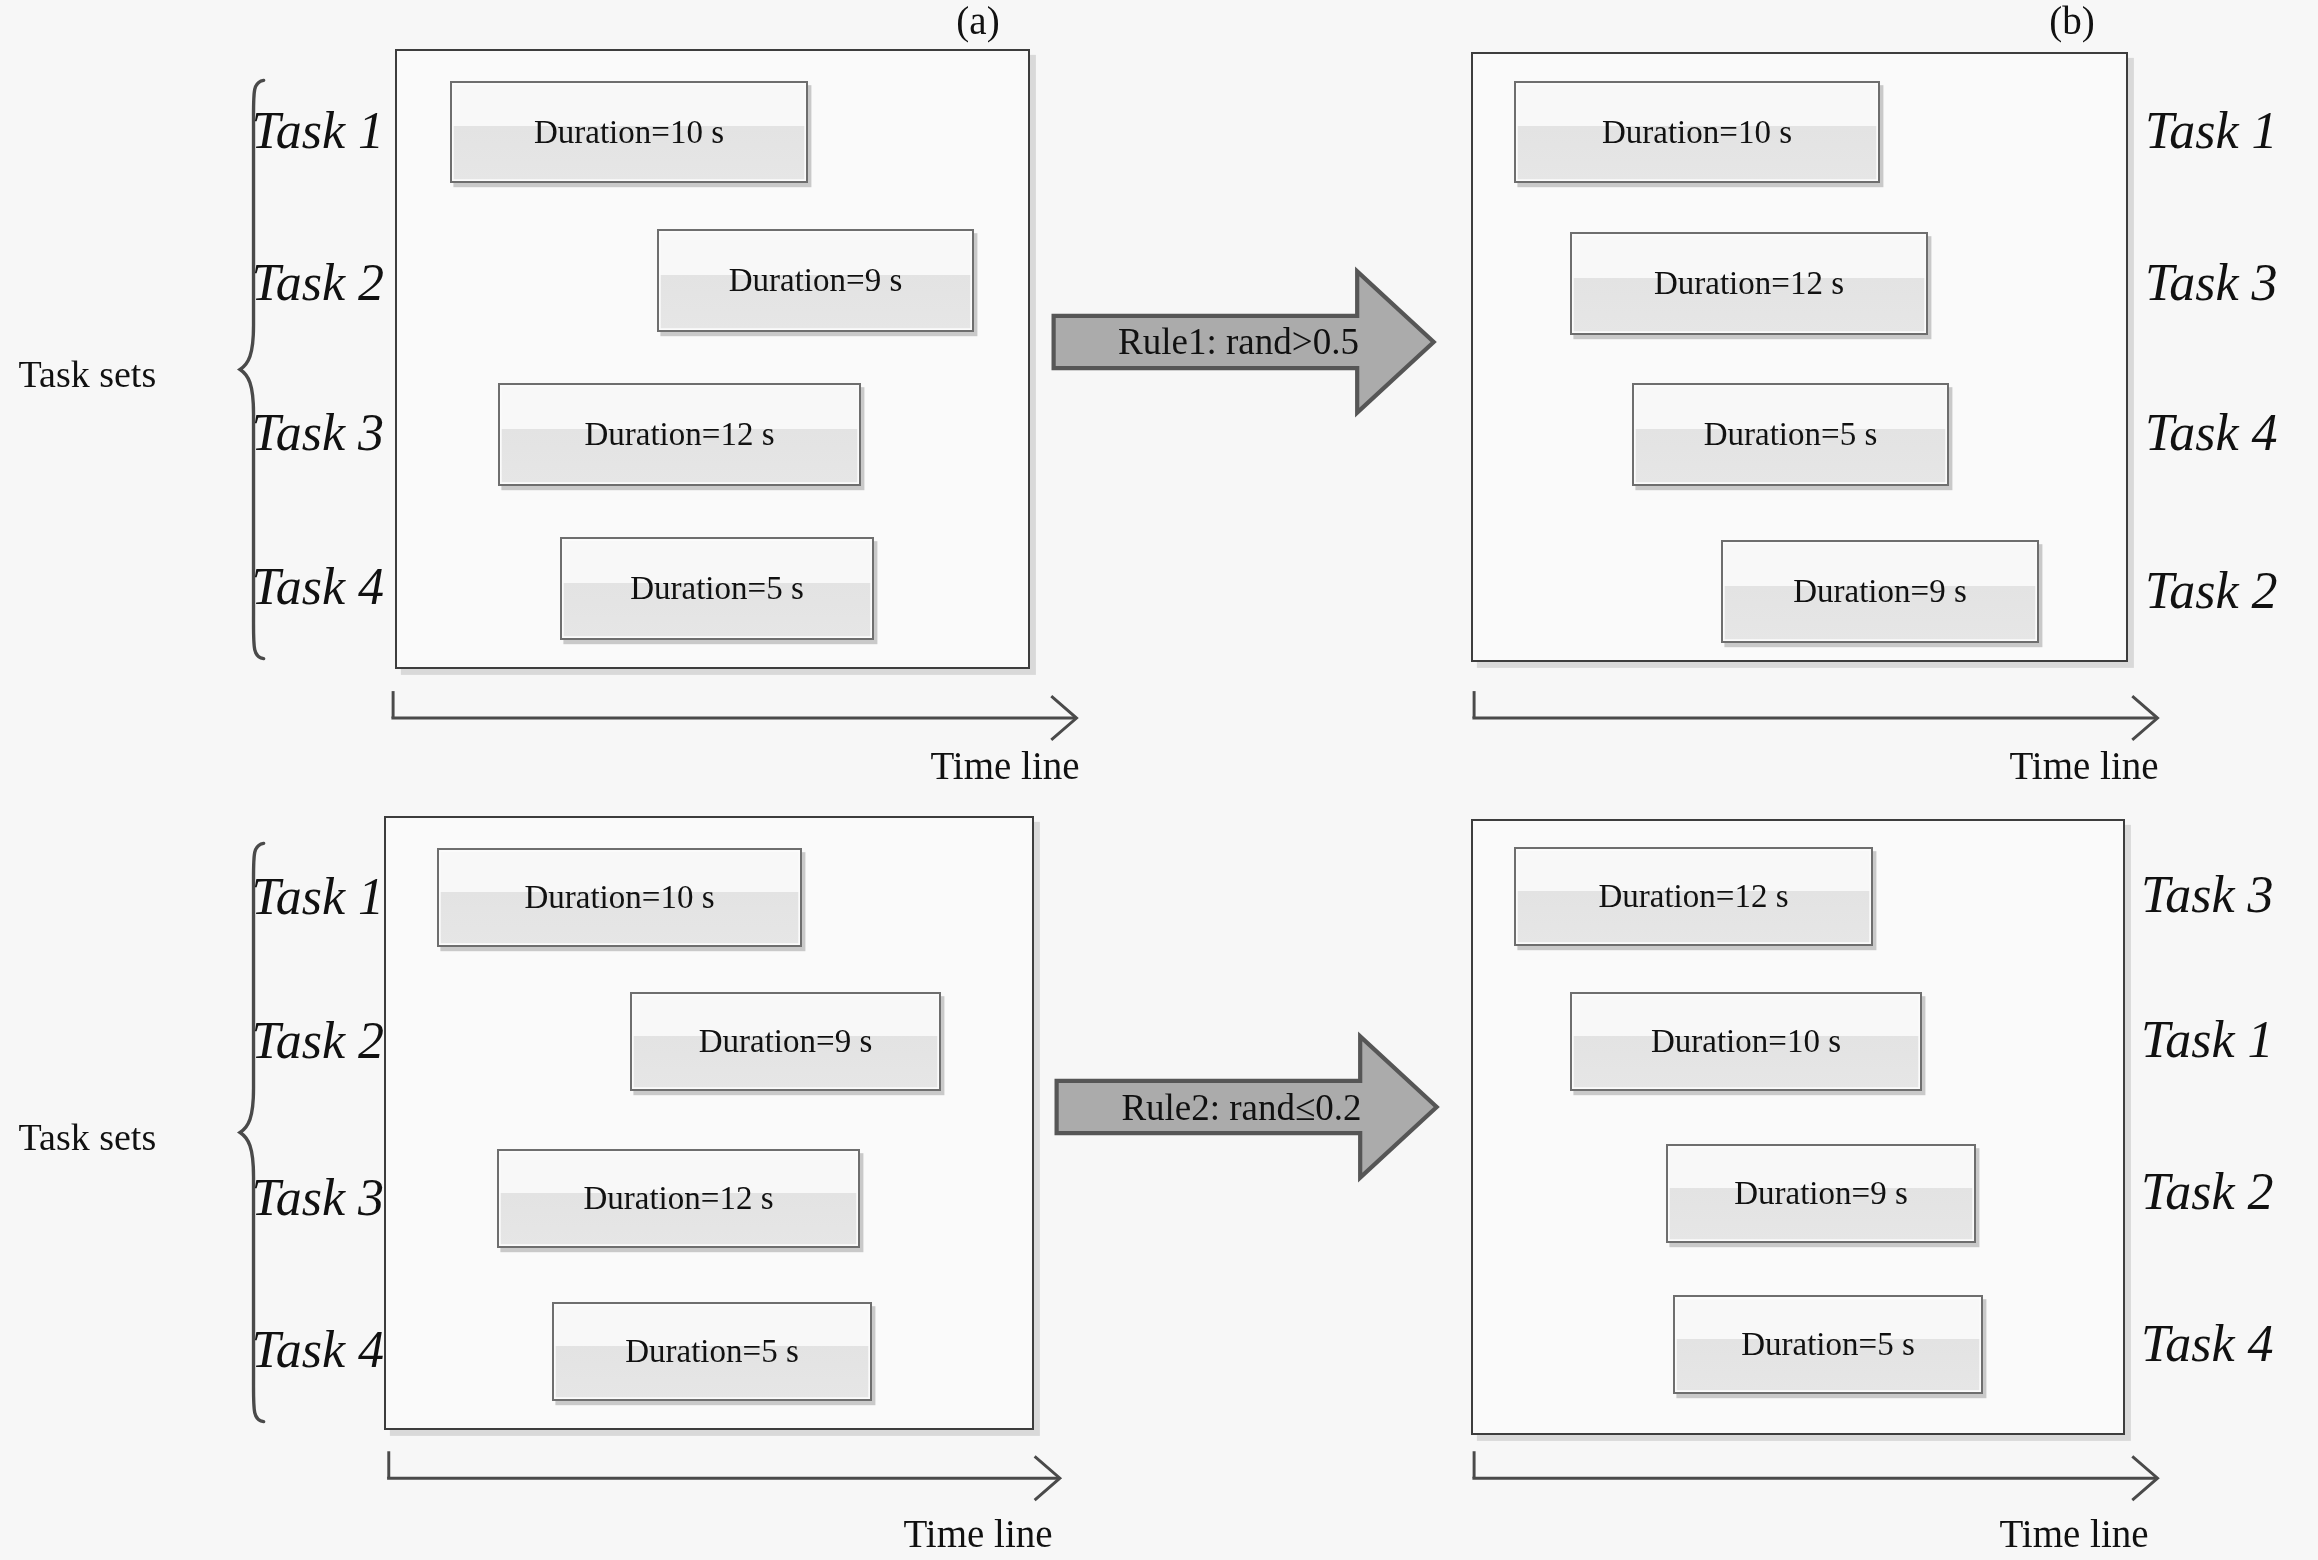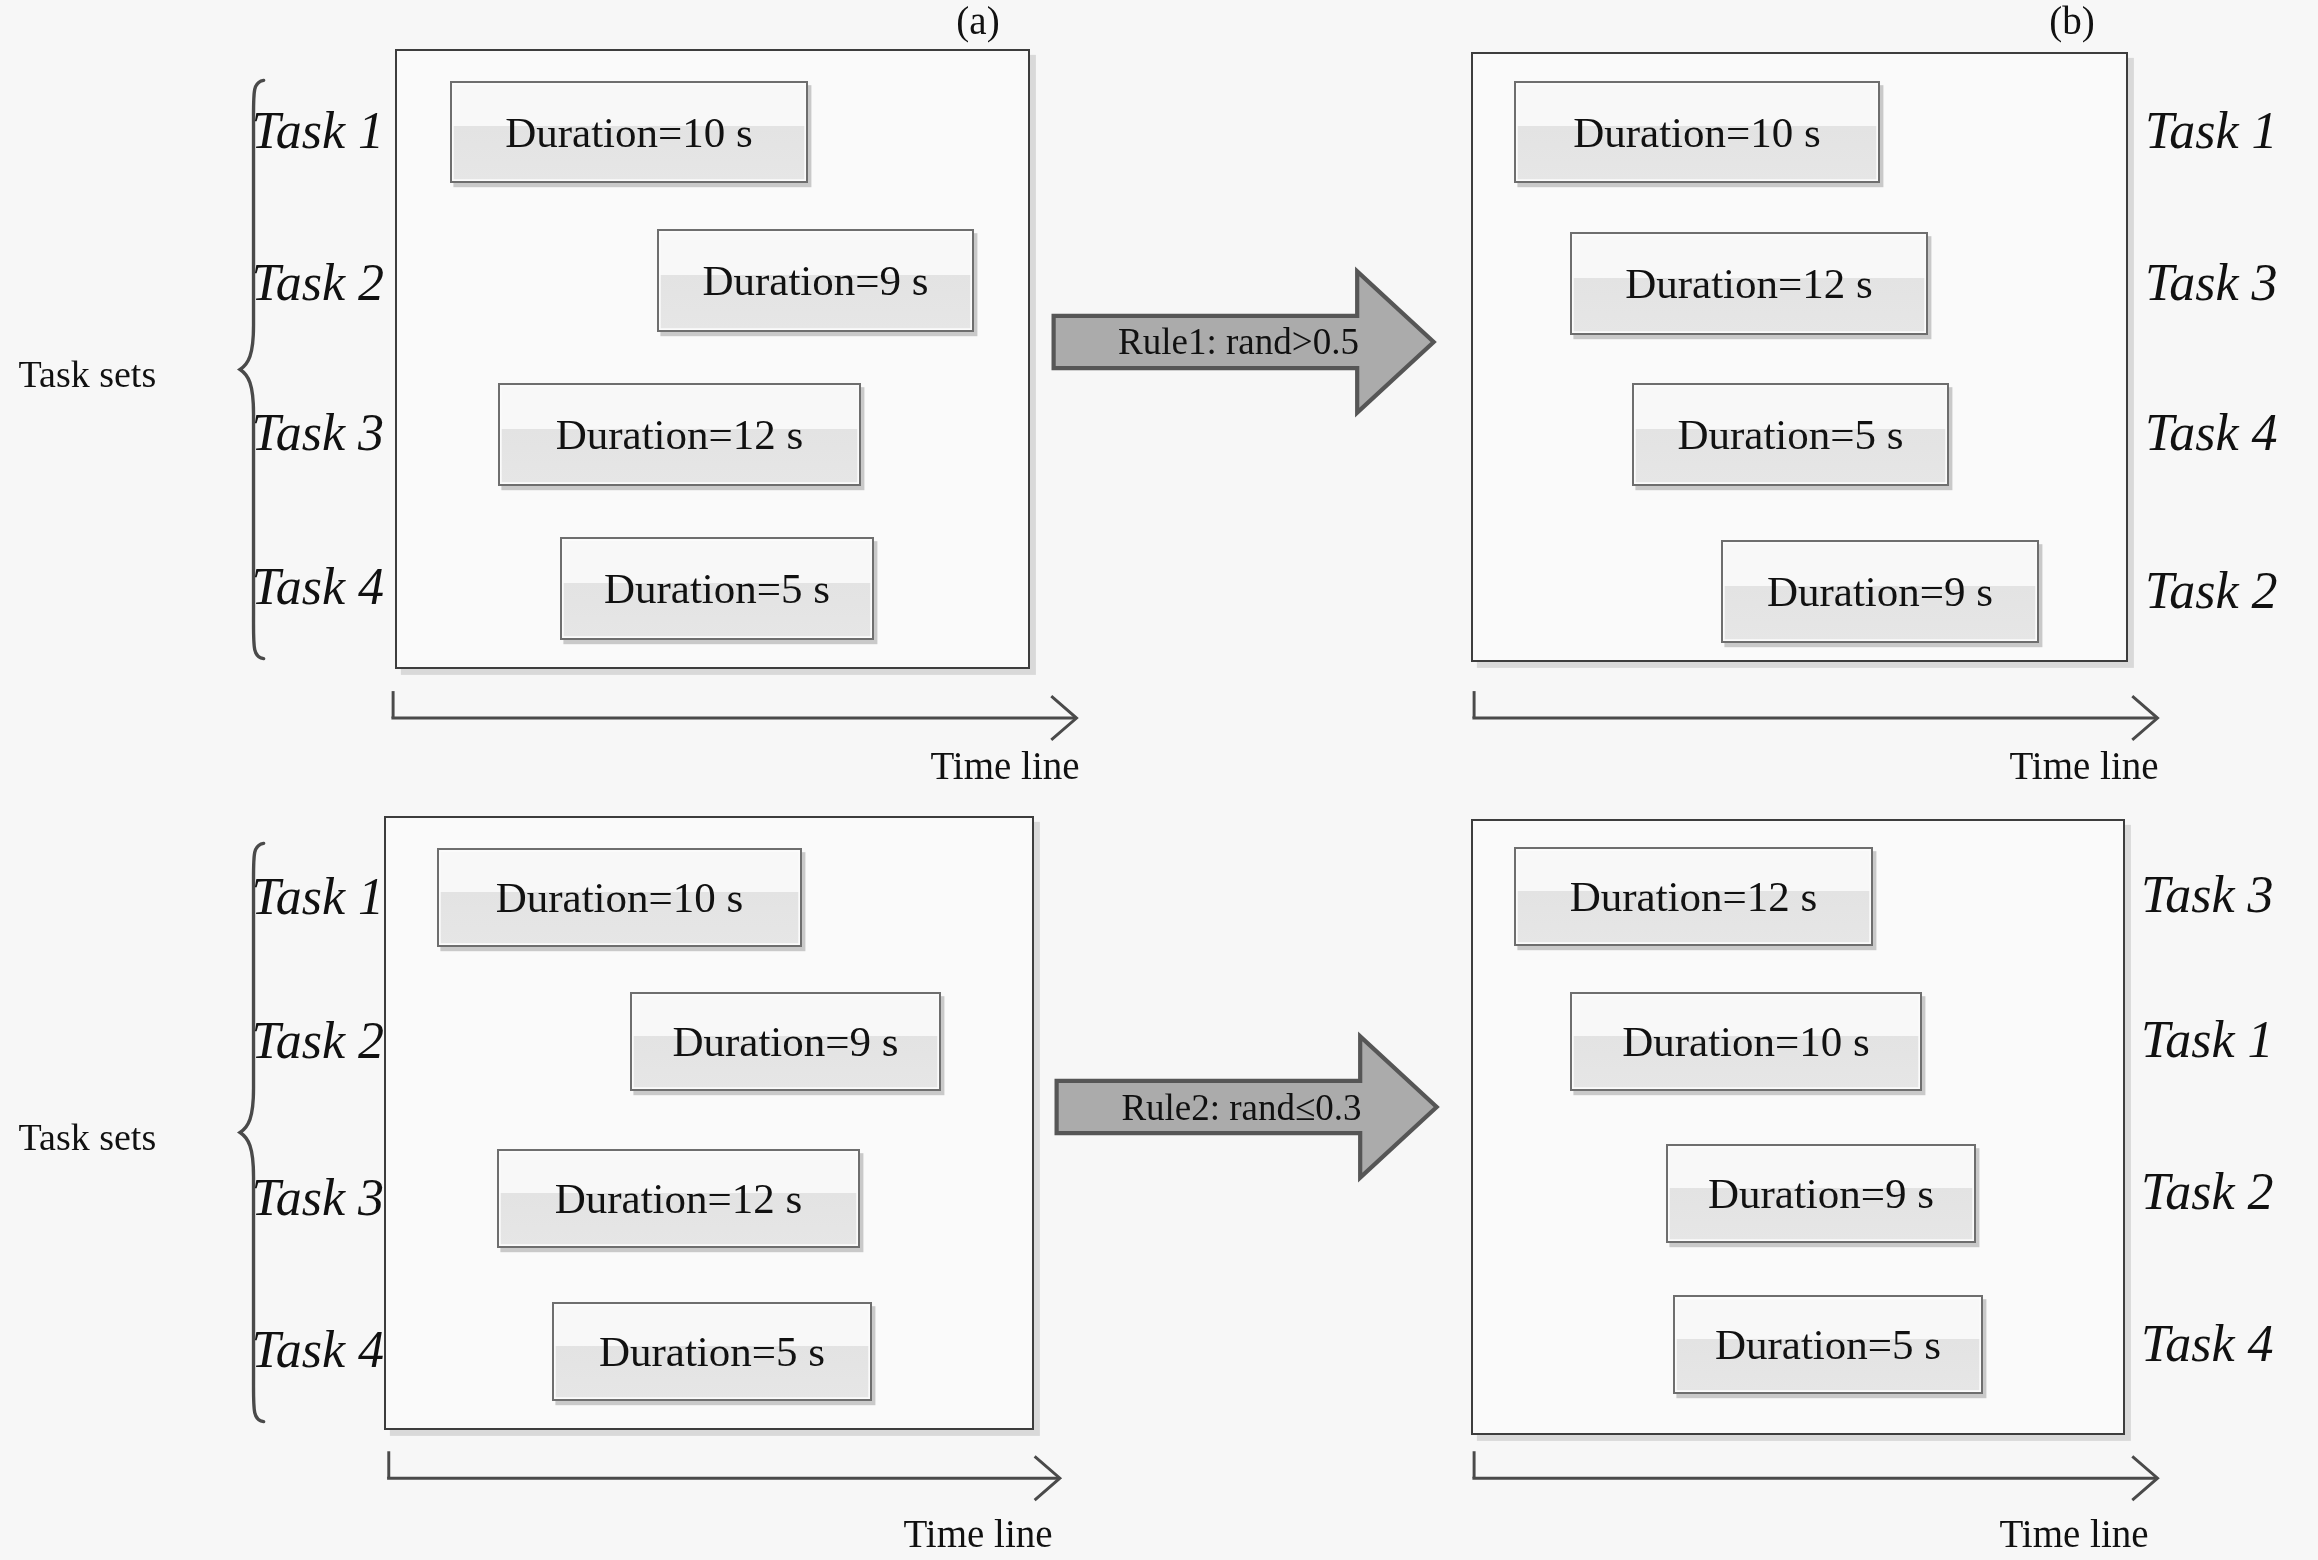--- a/index.html
+++ b/index.html
@@ -16,21 +16,21 @@
     box-shadow:5.9px 5.9px 0 #d9d9d9;
     box-sizing:border-box;
   }
   .dur{
     position:absolute;
     border:2.5px solid #6e6e6e;
     box-sizing:border-box;
     background:linear-gradient(to bottom,#f8f8f8 0%,#f8f8f8 44%,#e3e3e3 44%,#e6e6e6 100%);
     box-shadow:3.4px 4.2px 0 #c9c9c9, inset 0 0 0 1.7px #fbfbfb;
     display:flex;align-items:center;justify-content:center;
-    font-size:43px;
+    font-size:33px;
   }
   .tlabel{
     position:absolute;height:44px;line-height:44px;
     font-size:52px;white-space:nowrap;font-style:italic;
   }
   .t-right{width:210px;text-align:right;}
   .t-left{width:219px;text-align:left;}
   .group-label{
     position:absolute;width:210px;height:44px;line-height:44px;
     font-size:38px;text-align:left;white-space:nowrap;
@@ -123,21 +123,21 @@
 <svg style="left:377px;top:1447px;" width="698" height="59" viewBox="0 0 830 70">
   <line x1="14" y1="5" x2="14" y2="37" stroke="#4a4a4a" stroke-width="3.5"></line>
   <line x1="12" y1="37" x2="810" y2="37" stroke="#4a4a4a" stroke-width="3.5"></line>
   <path d="M 782,11 L 812,37 L 782,63" fill="none" stroke="#4a4a4a" stroke-width="3.5"></path>
 </svg>
 <div class="time-label" style="left:852px;top:1513px;">Time line</div>
 
 <svg style="left:1053px;top:1033px;" width="389" height="148" viewBox="0 0 462 176">
   <polygon points="4,57 365,57 365,4 456,88 365,172 365,119 4,119" fill="#ababab" stroke="#565656" stroke-width="5" stroke-linejoin="miter"></polygon>
 </svg>
-<div class="rule-text" style="left:1058px;top:1084px;">Rule2: rand≤0.3</div>
+<div class="rule-text" style="left:1058px;top:1084px;">Rule2: rand≤0.2</div>
 
 <div class="big-box" style="left:1471px;top:819px;width:654px;height:616px;">
   <div class="dur" style="left:41px;top:26px;width:359px;height:99px;">Duration=12 s</div>
   <div class="dur" style="left:97px;top:171px;width:352px;height:99px;">Duration=10 s</div>
   <div class="dur" style="left:193px;top:323px;width:310px;height:99px;">Duration=9 s</div>
   <div class="dur" style="left:200px;top:474px;width:310px;height:99px;">Duration=5 s</div>
 </div>
 
 <div class="tlabel t-left" style="left:2141px;top:873px;">Task 3</div>
 <div class="tlabel t-left" style="left:2141px;top:1018px;">Task 1</div>

